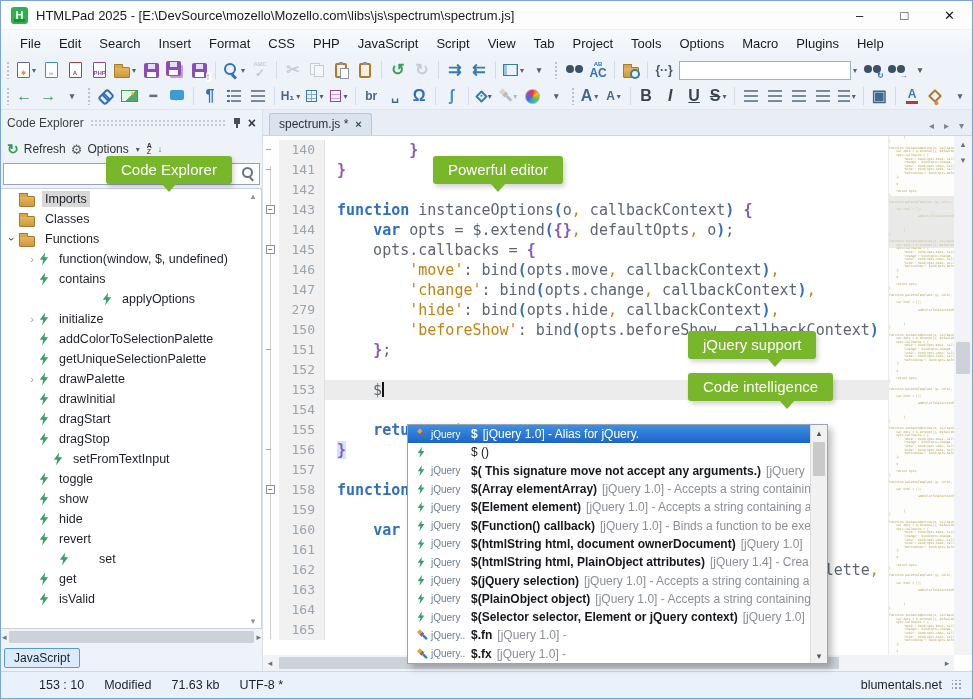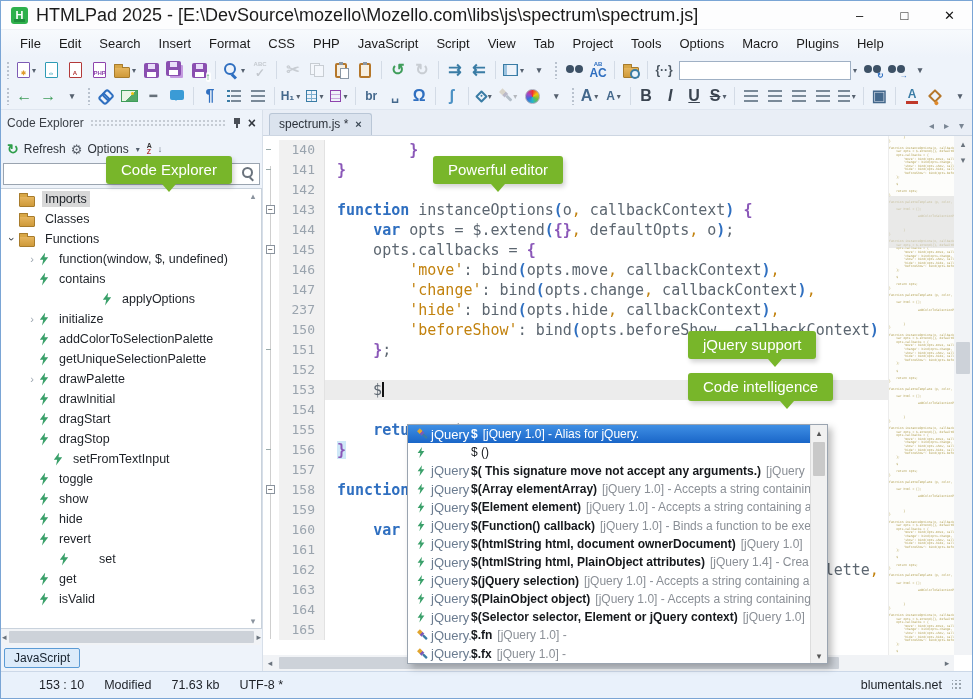--- a/index.html
+++ b/index.html
@@ -4,21 +4,21 @@
 <style>
   html,body{margin:0;padding:0;background:#d8dde4;}
   *{box-sizing:border-box;}
   .window{position:relative;width:973px;height:699px;background:#fff;overflow:hidden;
     font-family:"Liberation Sans",sans-serif;border:1px solid #7aa5d5;}
   
   .titlebar{height:28px;display:flex;align-items:center;padding-left:10px;gap:8px;background:#fdfdfe;}
   .app-logo{width:17px;height:17px;border-radius:3px;background:#2eb04c;color:#fff;font-weight:bold;
     font-size:11px;display:flex;align-items:center;justify-content:center;position:relative;}
   .app-logo::after{content:"";position:absolute;left:3px;right:3px;bottom:2px;height:3px;background:#1d8e3c;}
-  .title-text{font-size:18px;color:#1b1b1b;}
+  .title-text{font-size:13px;color:#1b1b1b;}
   .win-controls{position:absolute;right:0;top:0;display:flex;}
   .win-btn{width:45px;height:28px;display:flex;align-items:center;justify-content:center;font-size:13px;color:#111;}
   
   .menubar{height:28px;display:flex;align-items:center;padding-left:10px;background:linear-gradient(#f7fafd,#eef3fa);border-top:1px solid #eef1f6;}
   .menu-item{padding:4px 9px;font-size:13px;color:#1b1b1b;}
   
   .toolbar{height:26px;display:flex;align-items:center;padding-left:2px;background:#eef3fa;}
   .toolbar.t2{height:27px;border-bottom:1px solid #dfe6f0;}
   .tb-btn{height:22px;min-width:22px;display:inline-flex;align-items:center;justify-content:center;
     margin:0 1px;padding:0 2px;border-radius:2px;position:relative;}
@@ -157,21 +157,21 @@
   .callout::after{content:"";position:absolute;bottom:-8px;left:50%;margin-left:-7px;border:7px solid transparent;border-top:8px solid #78b62a;border-bottom:none;}
   .callout.pr::after{left:68%;}
   
   .popup{position:absolute;left:406px;top:423px;width:421px;height:240px;background:#fff;border:1px solid #9aa4b0;
     box-shadow:4px 4px 7px rgba(0,0,0,.25);z-index:40;display:flex;}
   .popup-list{flex:1;overflow:hidden;}
   .ac-row{height:18.3px;display:flex;align-items:center;font-size:12px;white-space:nowrap;overflow:hidden;padding-left:3px;}
   .ac-ico{width:20px;flex:none;display:flex;justify-content:center;}
   .ac-ico .ic-bolt{width:8px;height:11px;}
   .ac-ico .ic-brush{width:12px;height:12px;transform:rotate(-45deg) scale(.8);}
-  .ac-lib{width:40px;flex:none;color:#6b7c90;font-size:13px;}
+  .ac-lib{width:40px;flex:none;color:#6b7c90;font-size:10px;}
   .ac-sig{font-weight:bold;color:#15181c;}
   .ac-sig.nb{font-weight:normal;}
   .ac-rest{color:#8a8f96;margin-left:5px;}
   .ac-row.selected{background:linear-gradient(#3f8fe4,#1a66c8);}
   .ac-row.selected .ac-lib,.ac-row.selected .ac-sig,.ac-row.selected .ac-rest{color:#fff;}
   .popup-scroll{width:17px;background:#f1f1f1;position:relative;display:flex;flex-direction:column;justify-content:space-between;align-items:center;font-size:9px;color:#555;border-left:1px solid #ddd;}
   .popup-scroll .arr{height:15px;display:flex;align-items:center;}
   .pthumb{position:absolute;top:17px;left:2px;right:2px;height:34px;background:#c9c9c9;border-radius:1px;}
 </style>
 </head>
@@ -723,21 +723,21 @@
             <span class="ln-num">146</span>
             <span class="ln-text"><span class="tk-id">        </span><span class="tk-str">'move'</span><span class="tk-id">: bind</span><span class="tk-pn">(</span><span class="tk-id">opts.move</span><span class="tk-str">,</span><span class="tk-id"> callbackContext</span><span class="tk-pn">)</span><span class="tk-str">,</span></span>
           </div>
           <div class="line">
             <span class="ln-fold"></span>
             <span class="ln-num">147</span>
             <span class="ln-text"><span class="tk-id">        </span><span class="tk-str">'change'</span><span class="tk-id">: bind</span><span class="tk-pn">(</span><span class="tk-id">opts.change</span><span class="tk-str">,</span><span class="tk-id"> callbackContext</span><span class="tk-pn">)</span><span class="tk-str">,</span></span>
           </div>
           <div class="line">
             <span class="ln-fold"></span>
-            <span class="ln-num">237</span>
+            <span class="ln-num">279</span>
             <span class="ln-text"><span class="tk-id">        </span><span class="tk-str">'hide'</span><span class="tk-id">: bind</span><span class="tk-pn">(</span><span class="tk-id">opts.hide</span><span class="tk-str">,</span><span class="tk-id"> callbackContext</span><span class="tk-pn">)</span><span class="tk-str">,</span></span>
           </div>
           <div class="line">
             <span class="ln-fold"></span>
             <span class="ln-num">150</span>
             <span class="ln-text"><span class="tk-id">        </span><span class="tk-str">'beforeShow'</span><span class="tk-id">: bind</span><span class="tk-pn">(</span><span class="tk-id">opts.beforeShow</span><span class="tk-str">,</span><span class="tk-id"> callbackContext</span><span class="tk-pn">)</span></span>
           </div>
           <div class="line">
             <span class="ln-fold">
               <span class="fold-tick"></span>

